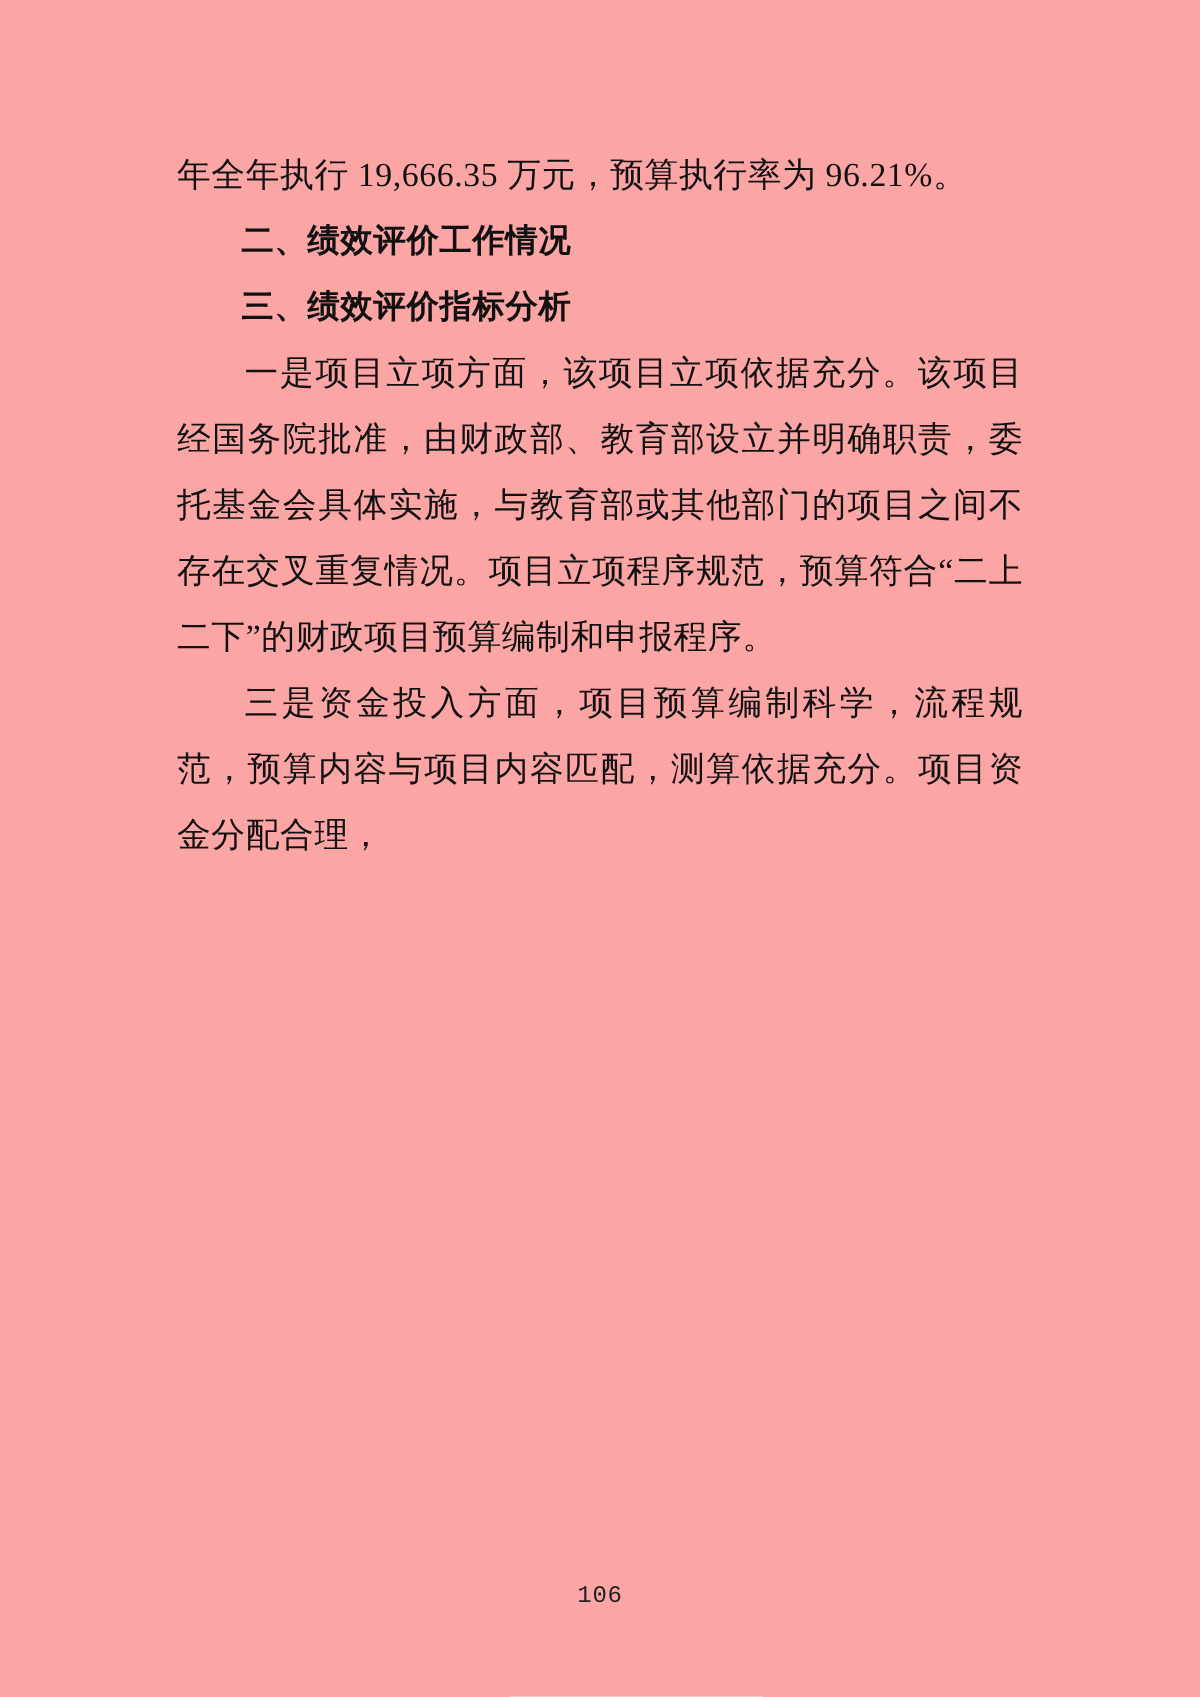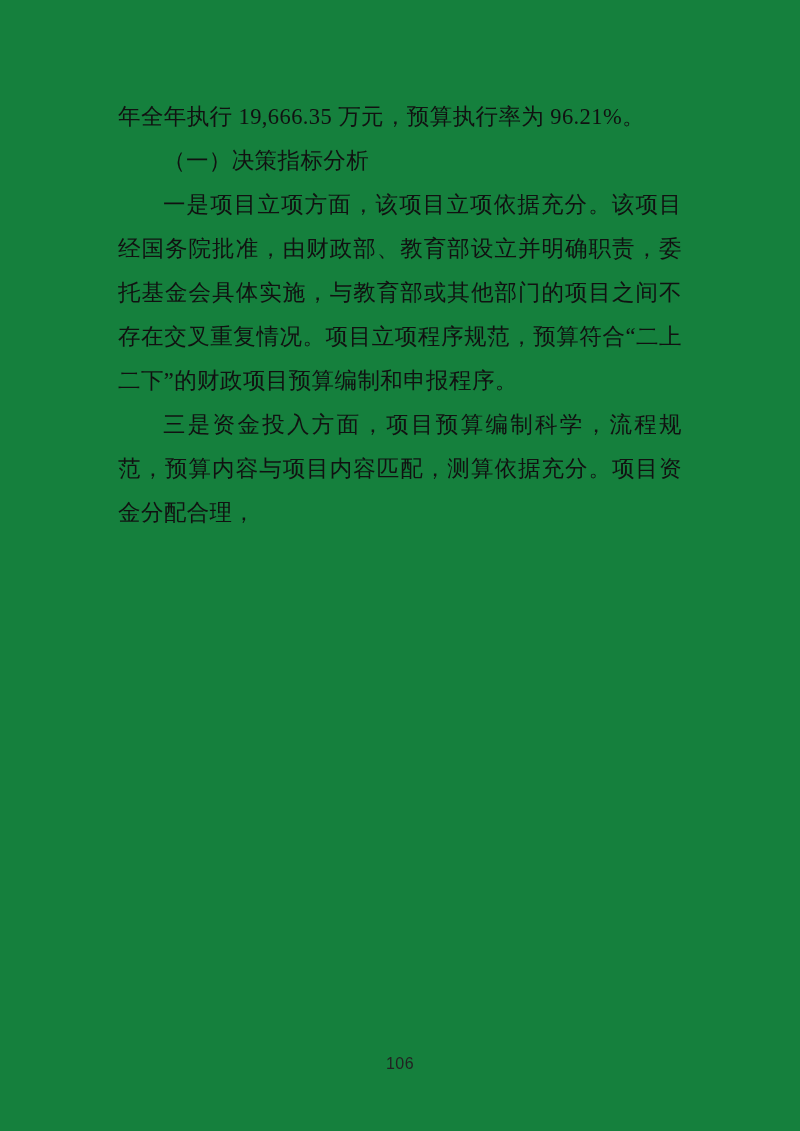--- a/index.html
+++ b/index.html
@@ -6,21 +6,21 @@
     margin: 0;
     padding: 0;
     background: #e8e8e8;
   }
   body {
     font-family: "Liberation Serif", serif;
   }
   .page {
     width: 800px;
     height: 1131px;
-    background: #15803d;
+    background: #fca5a5;
     margin: 0 auto;
     position: relative;
     box-sizing: border-box;
     padding: 95px 118px 0 118px;
     overflow: hidden;
   }
   .doc-body {
     font-size: 22.5px;
     line-height: 44px;
     color: #111111;
@@ -51,29 +51,30 @@
     text-indent: 2em;
     letter-spacing: 0.4px;
   }
   .page-number {
     position: absolute;
     bottom: 58px;
     left: 0;
     right: 0;
     text-align: center;
     font-size: 16px;
-    font-family: Liberation Sans, sans-serif;
+    font-family: Liberation Mono, monospace;
     color: #222;
     letter-spacing: 0.5px;
   }
 </style>
 </head>
 <body>
 
 <div class="page">
   <div class="doc-body">
     <p class="para no-indent">年全年执行 19,666.35 万元，预算执行率为 96.21%。</p>
-    <p class="subheading">（一）决策指标分析</p>
+    <p class="heading">二、绩效评价工作情况</p>
+    <p class="heading">三、绩效评价指标分析</p>
     <p class="para">一是项目立项方面，该项目立项依据充分。该项目经国务院批准，由财政部、教育部设立并明确职责，委托基金会具体实施，与教育部或其他部门的项目之间不存在交叉重复情况。项目立项程序规范，预算符合“二上二下”的财政项目预算编制和申报程序。</p>
     <p class="para">三是资金投入方面，项目预算编制科学，流程规范，预算内容与项目内容匹配，测算依据充分。项目资金分配合理，</p>
   </div>
   <div class="page-number">106</div>
 </div>
 
 </body></html>

